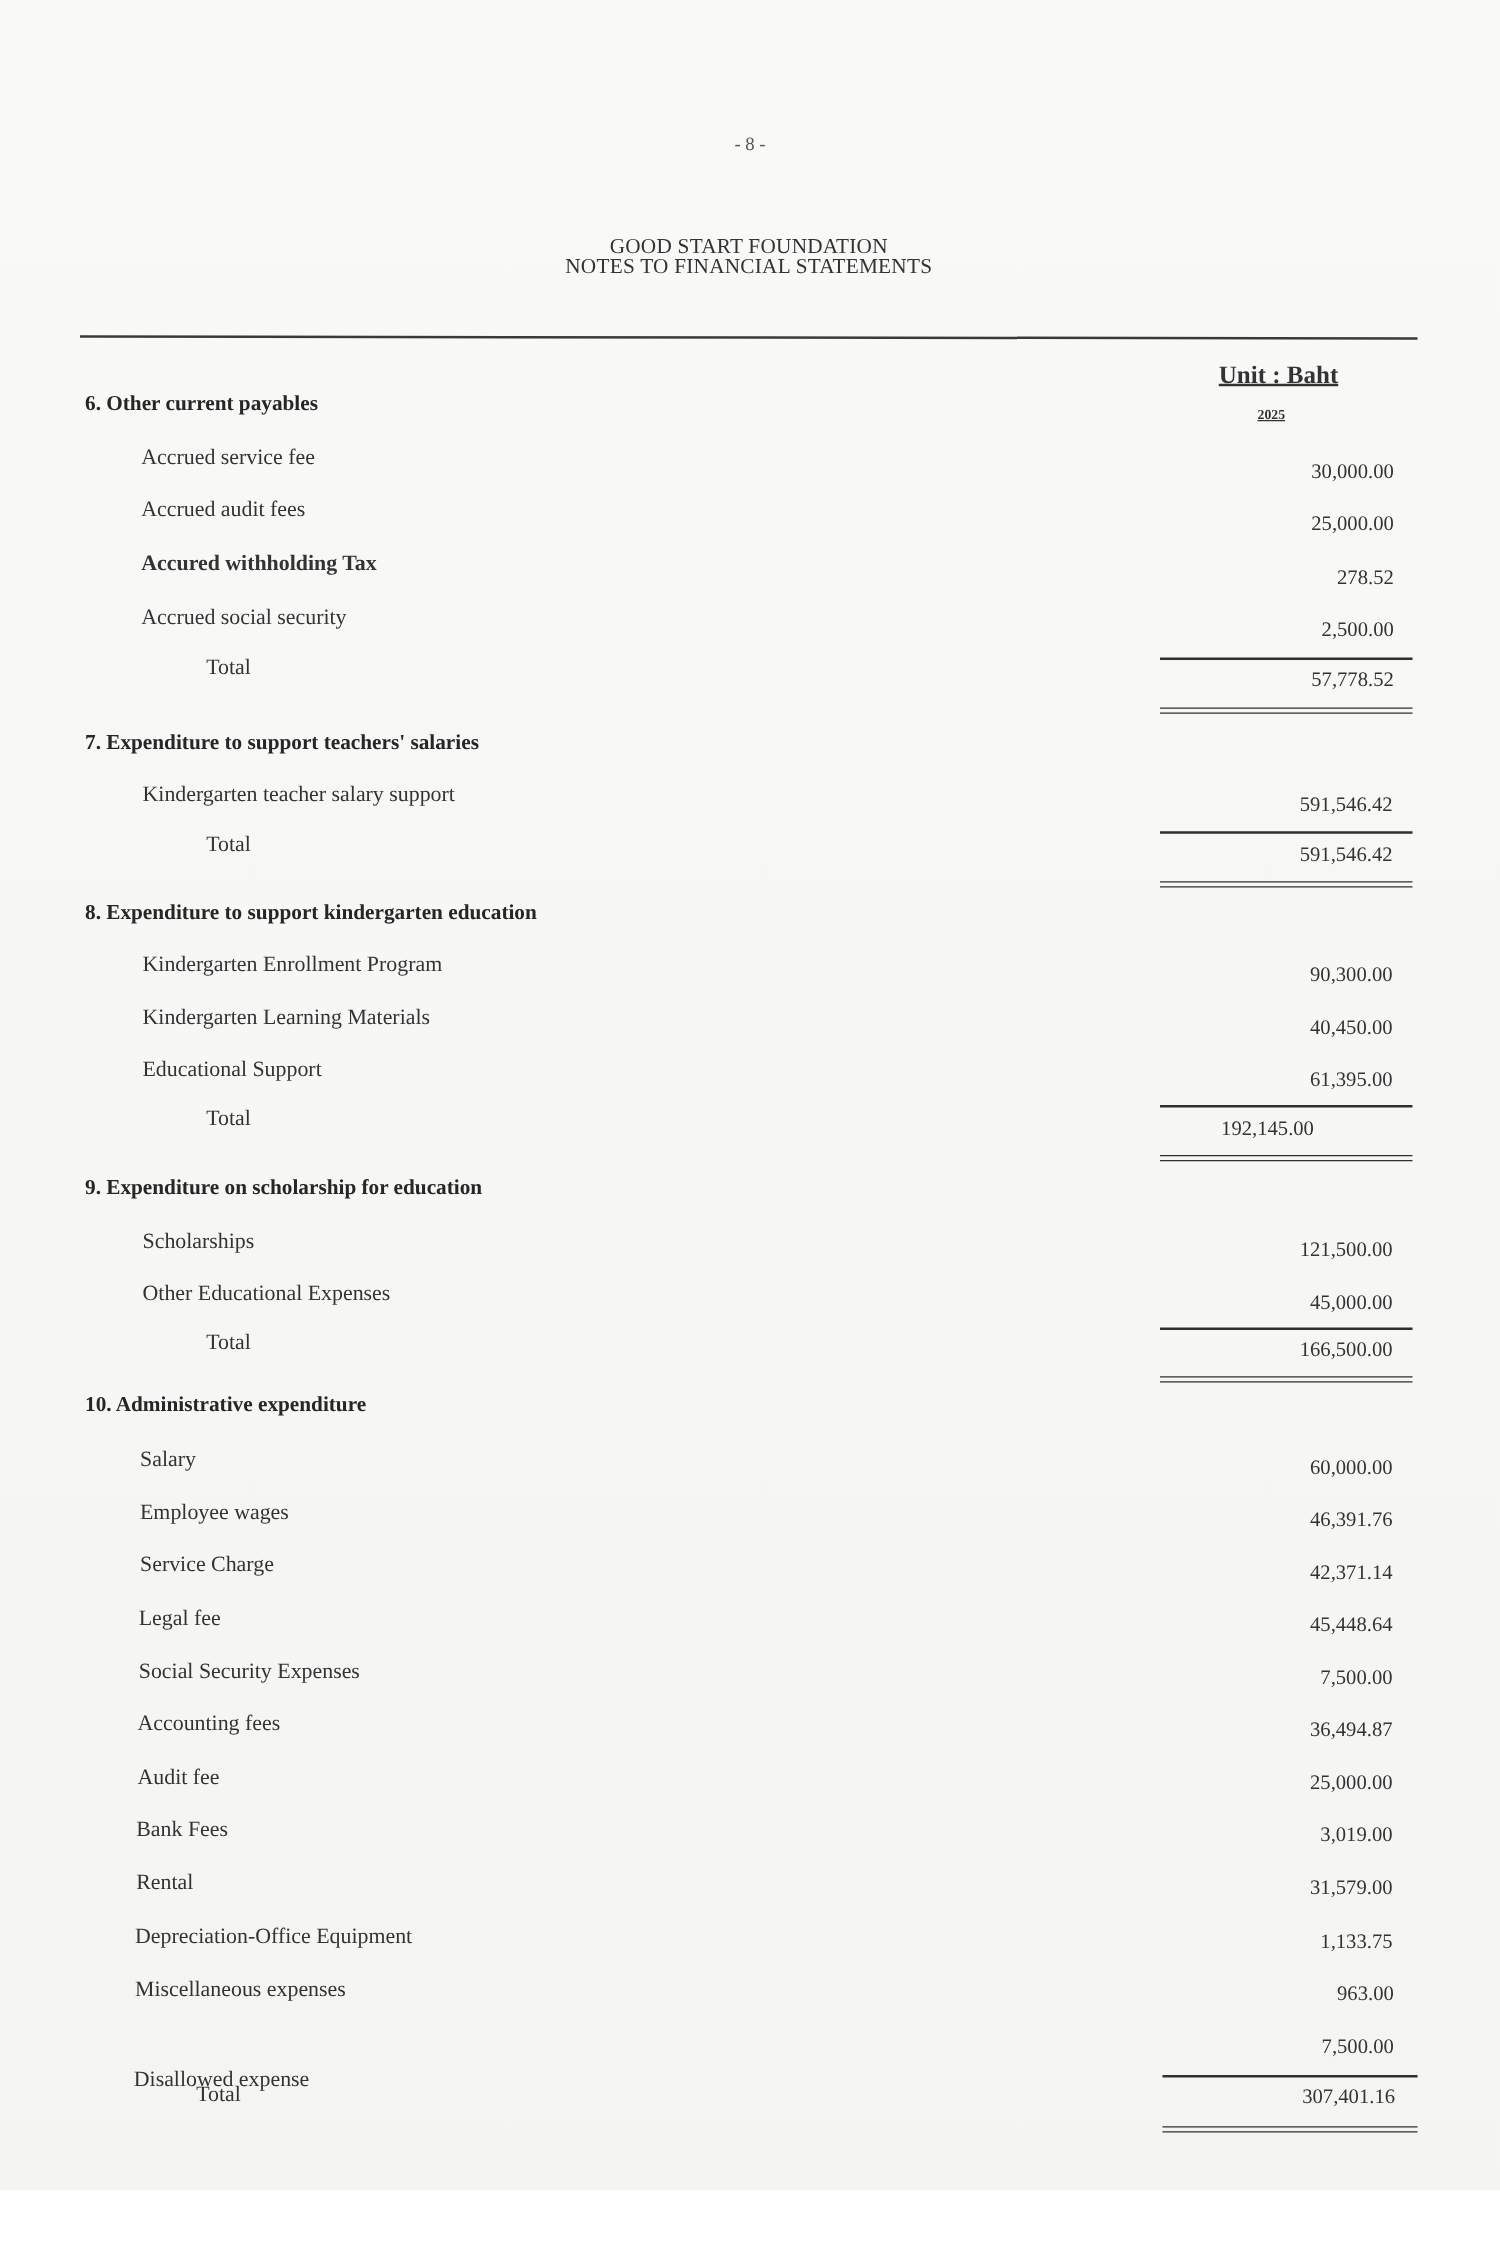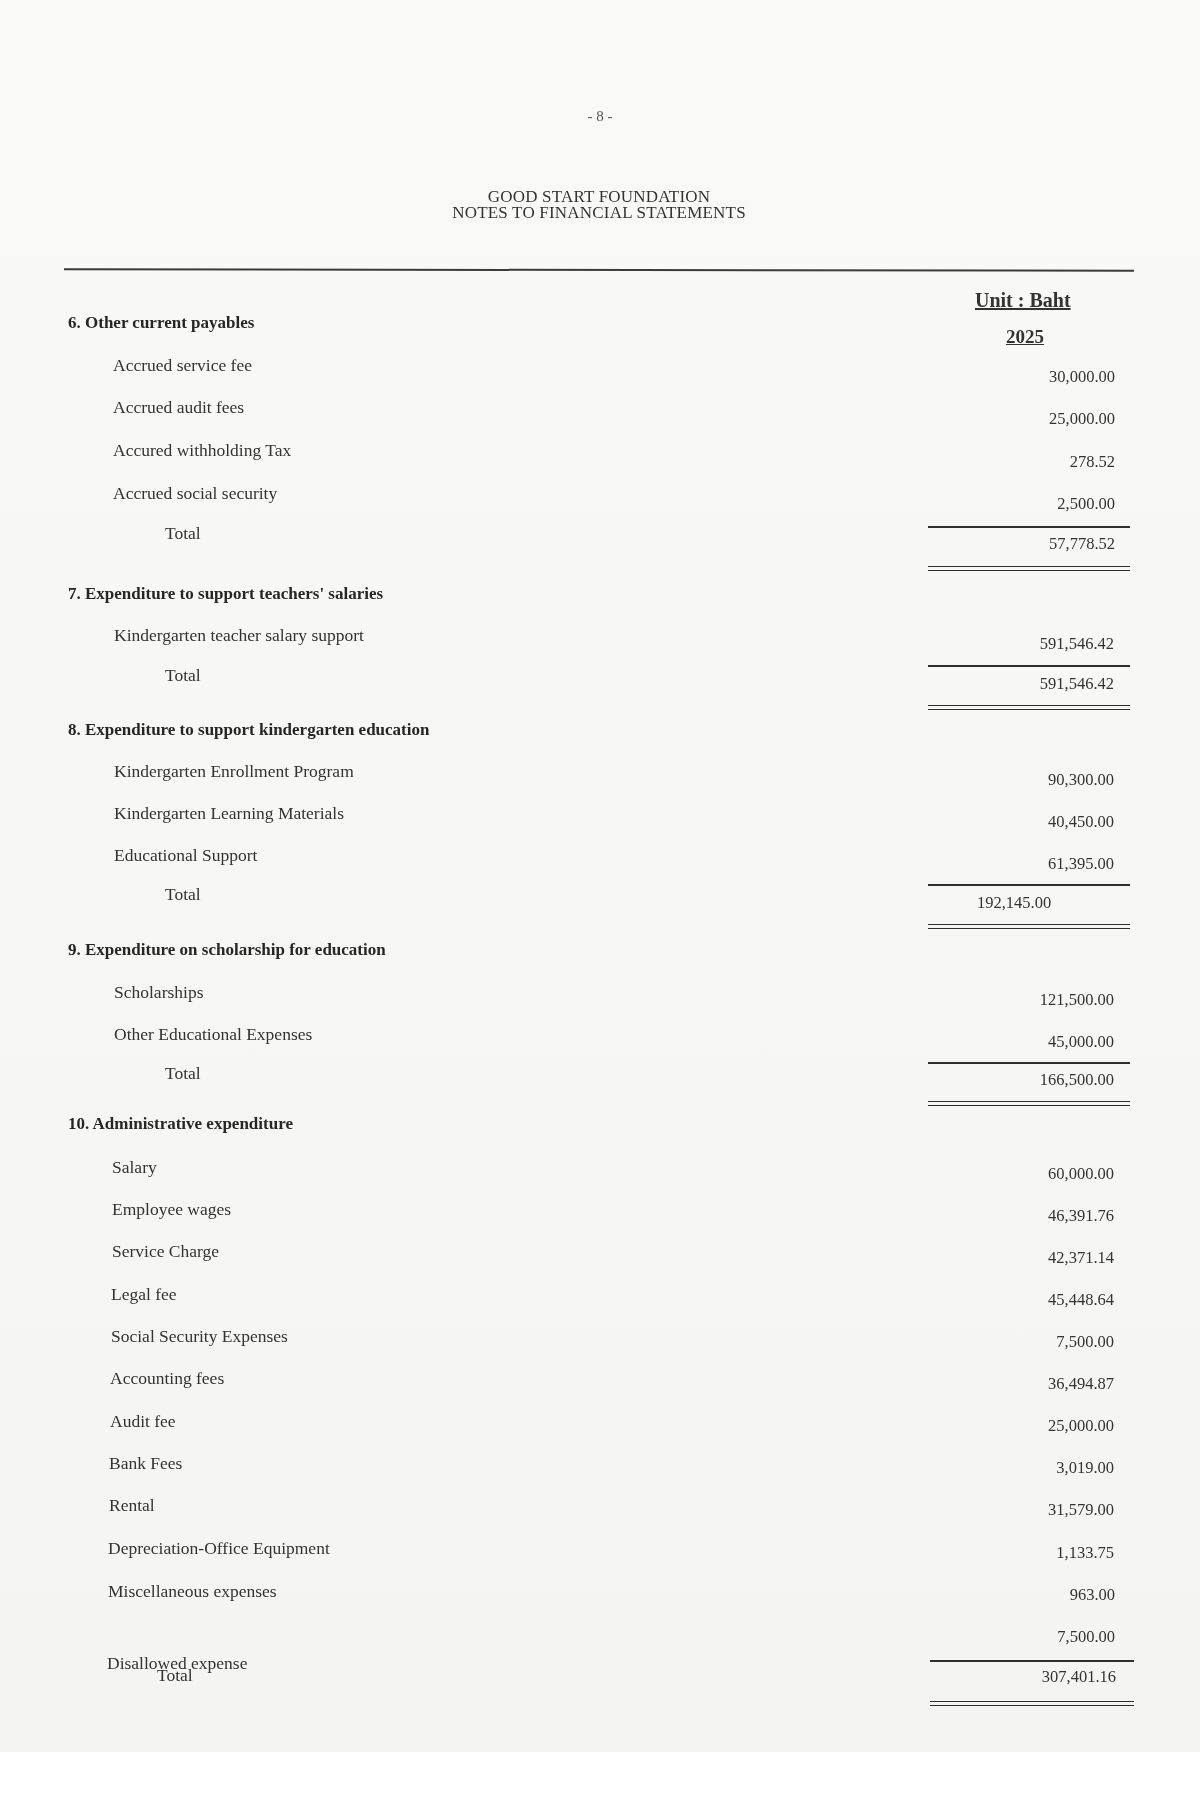--- a/index.html
+++ b/index.html
@@ -20,21 +20,21 @@
     .abs { position: absolute; white-space: nowrap; }
     .center { text-align: center; transform: translateX(-50%); }
     .hdr { font-size: 17px; letter-spacing: 0.2px; color: #333; }
     .hdr-bold { font-size: 17px; font-weight: bold; color: #2e2e2e; }
     .pagenum { font-size: 15px; color: #555; }
     .rule-top {
       position: absolute; left: 64px; top: 269px; width: 1070px; height: 1.5px;
       background: #3a3a3a; transform: rotate(0.08deg);
     }
     .unit { font-size: 20px; font-weight: bold; color: #333; text-decoration: underline; }
-    .year { font-size: 19px; font-weight: bold; color: #333; text-decoration: underline; }
+    .year { font-size: 11px; font-weight: bold; color: #333; text-decoration: underline; }
     .section-title { font-size: 17px; font-weight: bold; color: #262626; }
     .item { font-size: 17.5px; color: #333; }
     .total-label { font-size: 17.5px; color: #333; }
     .amount { font-size: 16.5px; color: #333; text-align: right; width: 200px; }
     .single-rule { position: absolute; height: 1.5px; background: #2f2f2f; }
     .double-rule { position: absolute; height: 5px; border-top: 1.5px solid #2f2f2f; border-bottom: 1.5px solid #2f2f2f; box-sizing: border-box; }
   </style>
 </head>
 <body>
 
@@ -48,21 +48,21 @@
 
   <div class="abs unit" style="left:975px; top:289px;">Unit : Baht</div>
   <div class="abs year" style="left:1006px; top:326px;">2025</div>
 
   <div>
     <div class="abs section-title" style="left:68px; top:313px;">6. Other current payables</div>
     <div class="abs item" style="left:113px; top:355px;">Accrued service fee</div>
     <div class="abs amount" style="left:915px; top:367px;">30,000.00</div>
     <div class="abs item" style="left:113px; top:397px;">Accrued audit fees</div>
     <div class="abs amount" style="left:915px; top:409px;">25,000.00</div>
-    <div class="abs item" style="left:113px; top:440px;">Accured withholding Tax</div>
+    <div class="abs item" style="left:113px; top:440px;font-weight:bold;">Accured withholding Tax</div>
     <div class="abs amount" style="left:915px; top:452px;">278.52</div>
     <div class="abs item" style="left:113px; top:483px;">Accrued social security</div>
     <div class="abs amount" style="left:915px; top:494px;">2,500.00</div>
     <div class="single-rule" style="left:928px; top:526px; width:202px;"></div>
     <div class="abs total-label" style="left:165px; top:523px;">Total</div>
     <div class="abs amount" style="left:915px; top:534px;">57,778.52</div>
     <div class="double-rule" style="left:928px; top:566px; width:202px;"></div>
   </div>
 
   <div>

